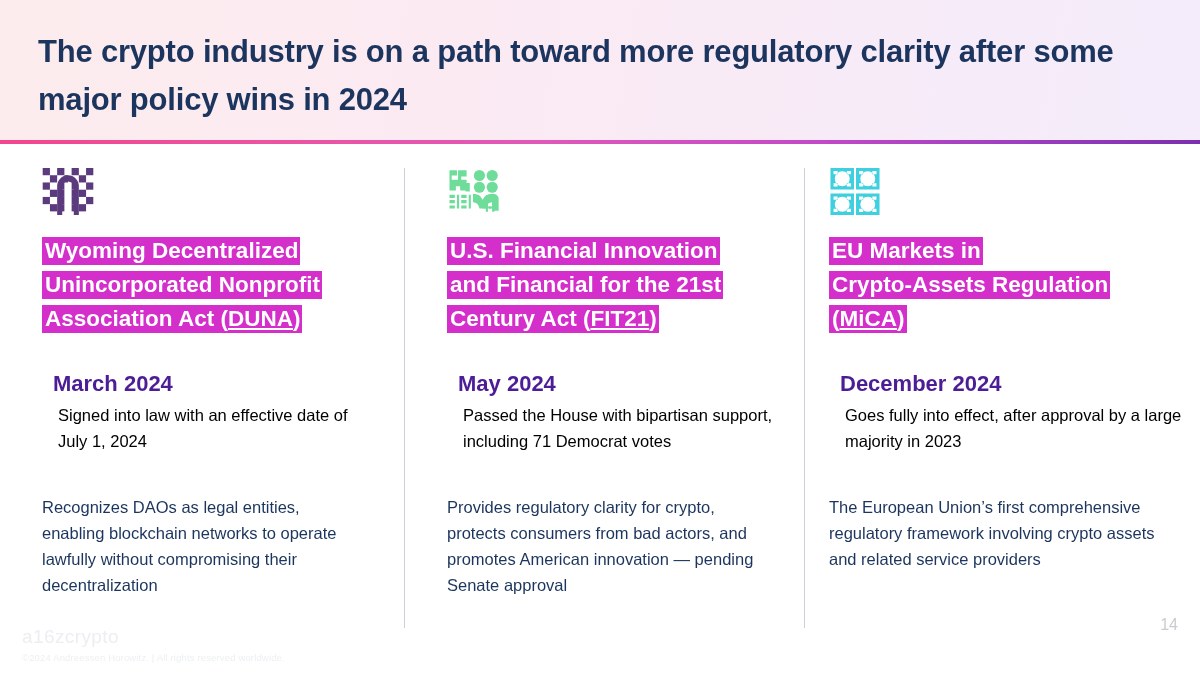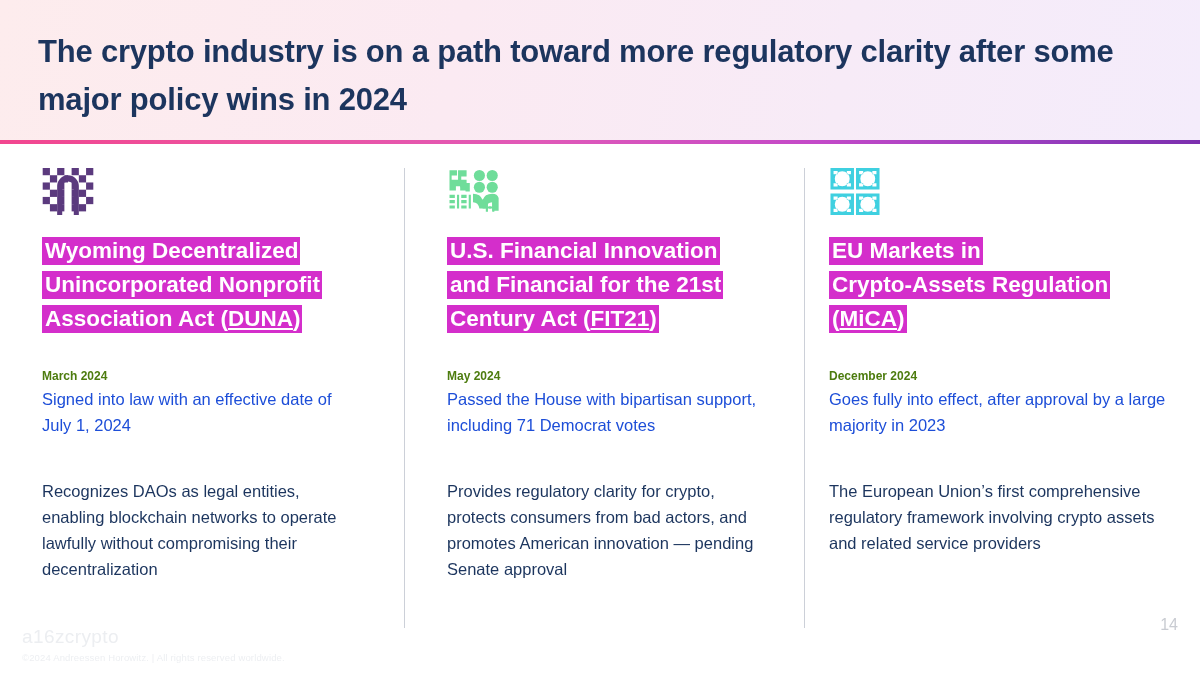--- a/index.html
+++ b/index.html
@@ -70,31 +70,33 @@
   .act-title .hl {
     background: #d42ecb;
     box-decoration-break: clone;
     -webkit-box-decoration-break: clone;
     padding: 1px 2px 2px 3px;
   }
   .act-title .lnk { text-decoration: underline; text-underline-offset: 2px; }
 
   
   .date {
-    font-size: 12px;
+    font-size: 22px;
     font-weight: 700;
-    color: #4d7c0f;
+    color: #4c1d95;
     line-height: 1.55;
     margin-bottom: 1px;
+    margin-left: 11px;
   }
   .desc {
     font-size: 16.5px;
     font-weight: 400;
-    color: #1d4ed8;
+    color: #000000;
     line-height: 1.58;
+    margin-left: 16px;
   }
   .note {
     margin-top: 40px;
     font-size: 16.5px;
     color: #1c355e;
     line-height: 1.58;
   }
 
   
   .footer-logo {

